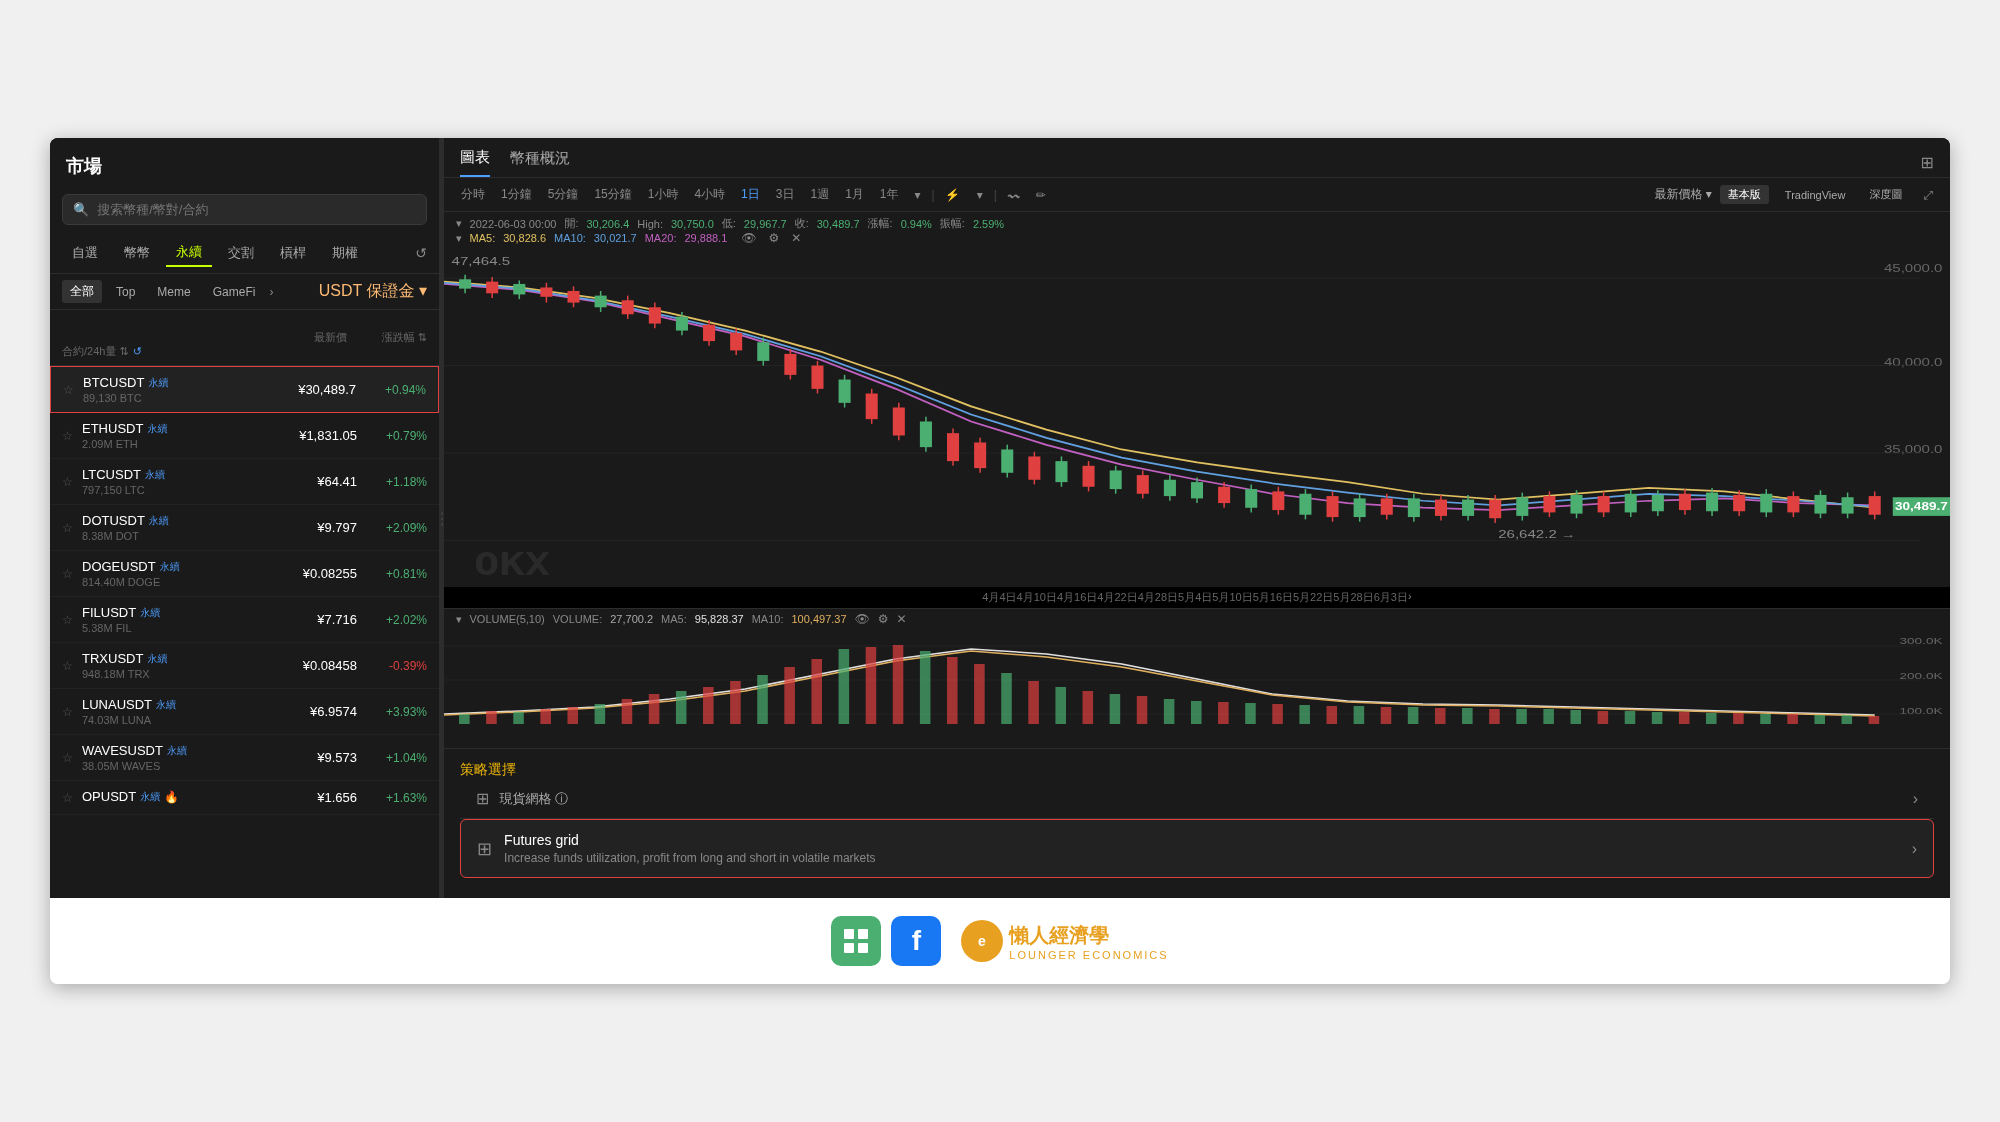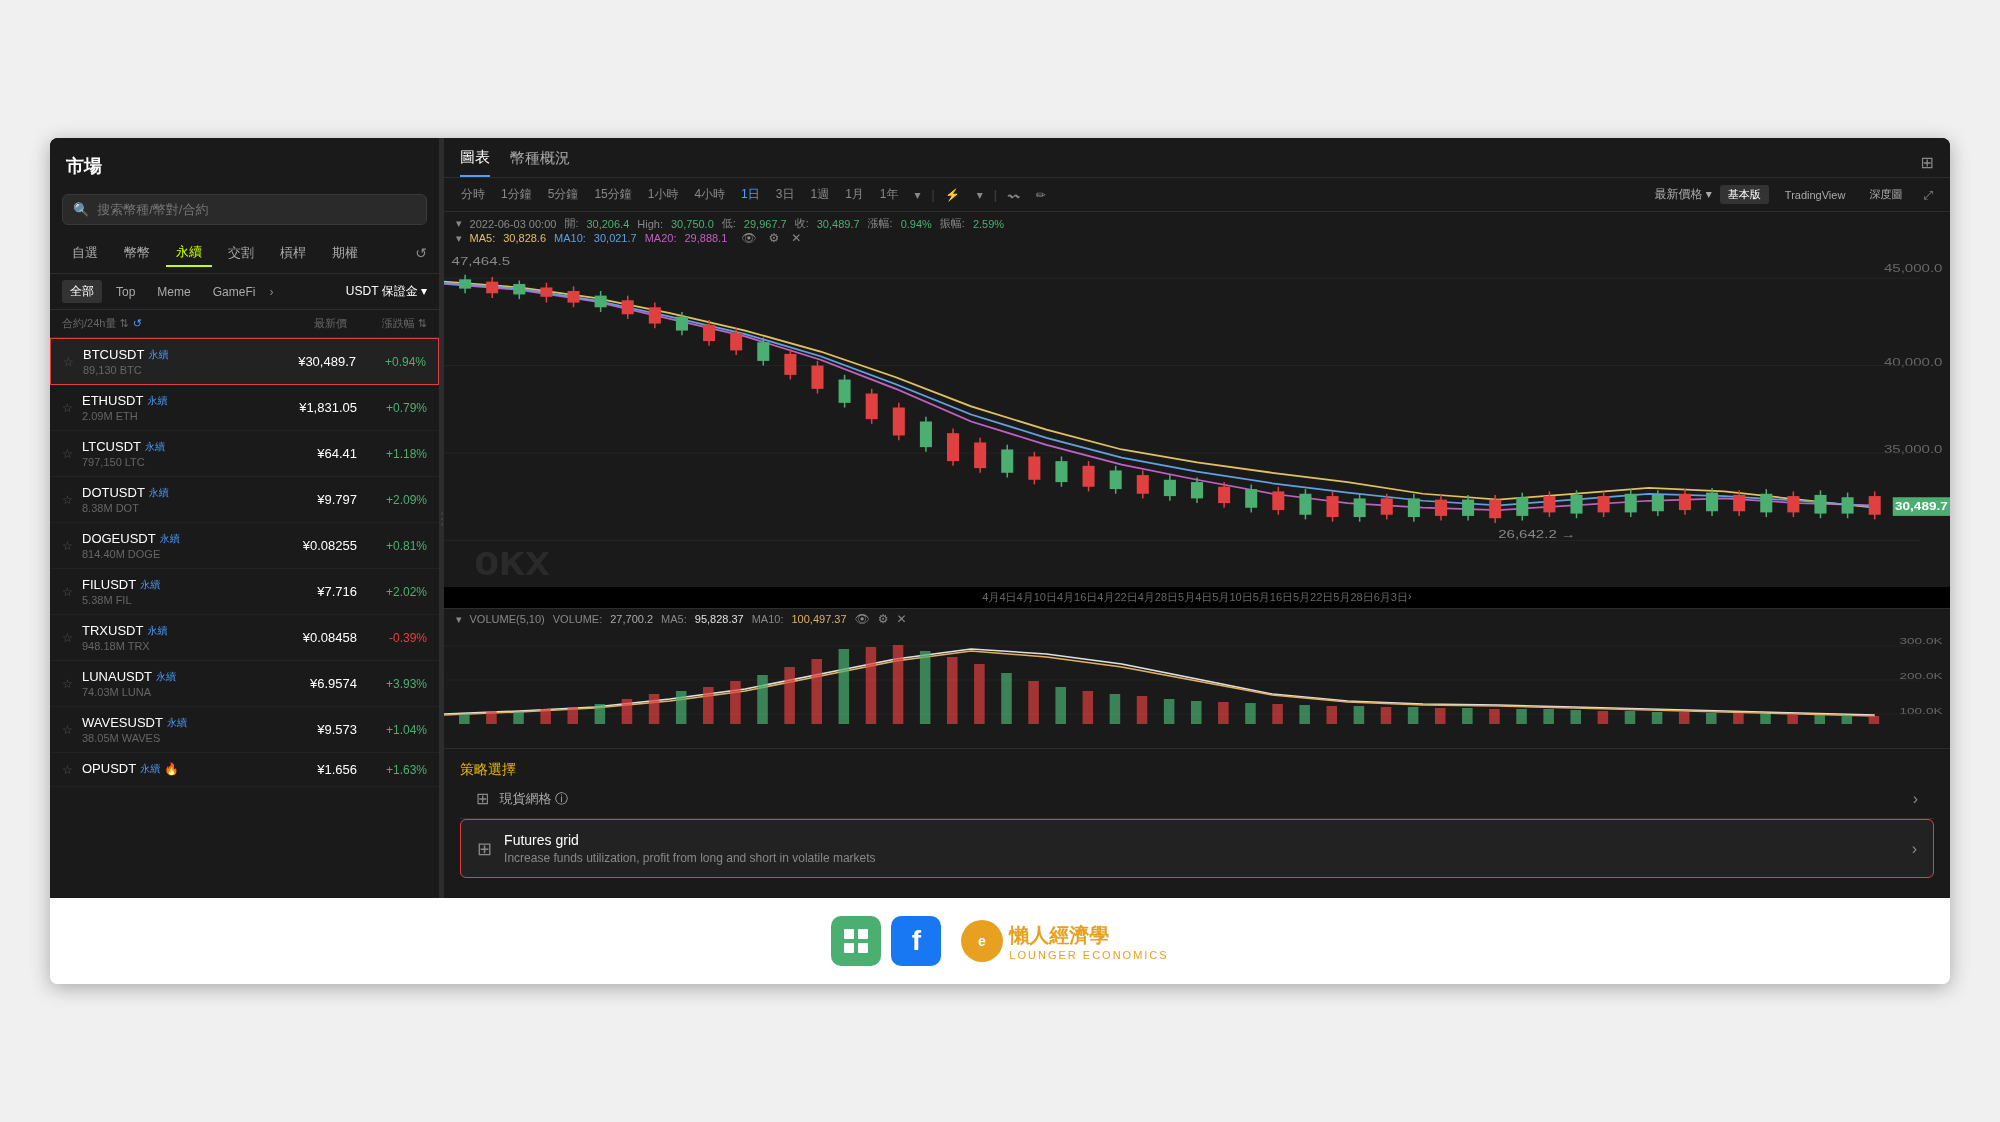--- a/index.html
+++ b/index.html
@@ -126,39 +126,39 @@
     }
 
     .filter-more {
       color: #888;
       font-size: 12px;
       cursor: pointer;
     }
 
     .filter-dropdown {
       margin-left: auto;
-      color: #ffffff;
-      font-size: 12px;
+      color: #fdba74;
+      font-size: 16px;
       cursor: pointer;
       display: flex;
       align-items: center;
       gap: 3px;
       white-space: nowrap;
     }
 
     .list-header {
       display: flex;
       align-items: center;
       padding: 6px 12px;
       font-size: 11px;
       color: #666;
       border-bottom: 1px solid #2d2d2d;
     }
 
-    .list-header .col-name { flex: 1; display: flex; align-items: center; gap: 4px; }
+    .list-header .col-name { flex: 1; display: flex; align-items: center; gap: 4px; margin-top: 28px; }
     .list-header .col-price { width: 100px; text-align: right; }
     .list-header .col-change { width: 80px; text-align: right; }
 
     .coin-list {
       flex: 1;
       overflow-y: auto;
     }
 
     .coin-list::-webkit-scrollbar { width: 4px; }
     .coin-list::-webkit-scrollbar-track { background: #1a1a1a; }

